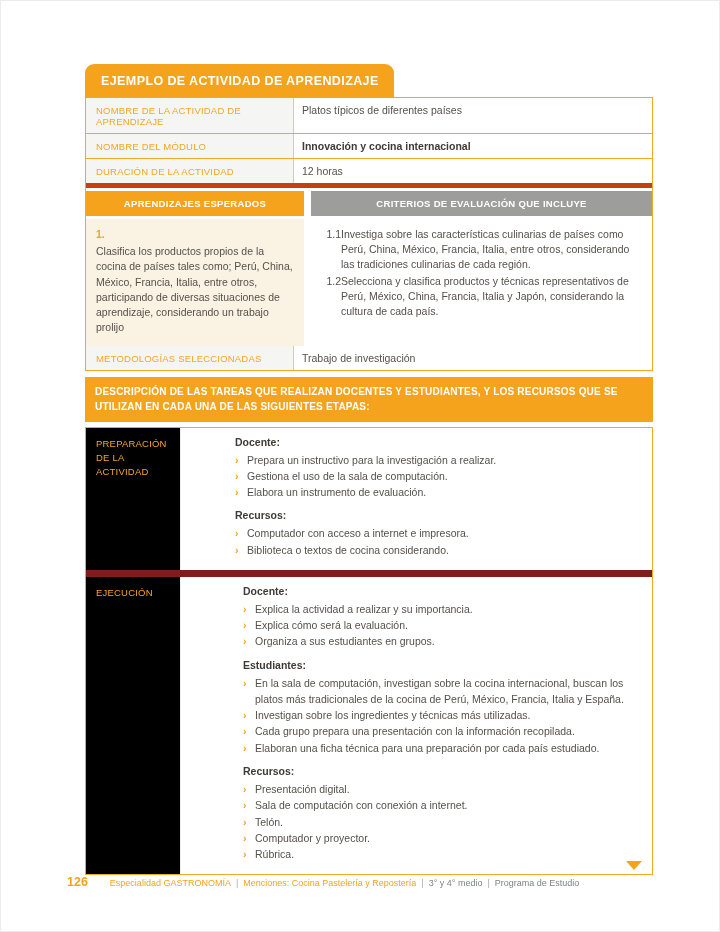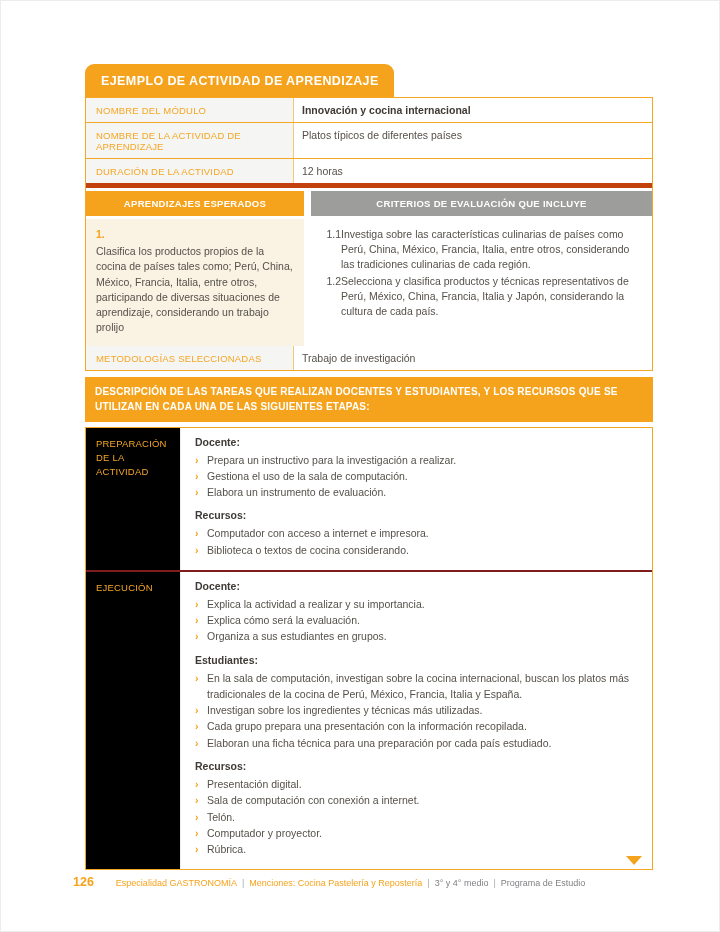--- a/index.html
+++ b/index.html
@@ -40,61 +40,61 @@
   .crit-num{width:24px;min-width:24px;text-align:right;}
   .crit-text{flex:1;}
 
   
   .band{background:#f5a31c;color:#fff;font-weight:bold;font-size:10px;line-height:1.55;
         padding:7px 14px 7px 10px;margin-top:6px;letter-spacing:.2px;}
 
   
   .box2{border:1px solid #f5a623;background:#fff;margin-top:5px;position:relative;}
   .stage{display:flex;align-items:stretch;}
-  .stage + .stage{border-top:2px solid #7f1d1d;}
+  .stage + .stage{border-top:7px solid #7f1d1d;gap:8px;}
   .stage-lbl{width:95px;min-width:95px;background:#000000;color:#f5a623;font-size:9.5px;
              line-height:1.5;letter-spacing:.2px;padding:9px 6px 8px 10px;box-sizing:border-box;
              border-right:1px solid #ecece9;}
   .stage-body{flex:1;background:#fff;padding:8px 16px 12px 14px;font-size:10.5px;}
-  .grp{margin-bottom:9px;}
+  .grp{margin-bottom:9px;margin-left:40px;}
   .grp:last-child{margin-bottom:0;}
   .grp-h{font-weight:bold;color:#3f3a35;margin:0 0 4px 0;}
   .bullet{display:flex;line-height:1.55;}
   .bullet .mark{width:12px;min-width:12px;color:#f5a31c;font-weight:bold;}
   .bullet .txt{flex:1;}
 
   .tri{position:absolute;right:10px;bottom:4px;width:0;height:0;
        border-left:8px solid transparent;border-right:8px solid transparent;
        border-top:9px solid #f5a31c;}
 
   
-  .footer{position:absolute;left:72px;top:874px;width:600px;display:flex;align-items:baseline;
+  .footer{position:absolute;left:66px;top:874px;width:600px;display:flex;align-items:baseline;
           font-size:9px;color:#808285;}
   .pagenum{color:#f5a31c;font-weight:bold;font-size:12.5px;margin-right:22px;}
   .fseg{white-space:nowrap;}
   .fseg.accent{color:#f5a31c;}
   .fsep{color:#a7a9ac;margin:0 5px;}
 </style>
 </head>
 <body>
 
 <div class="page">
   <div class="content">
 
     <div class="tab">EJEMPLO DE ACTIVIDAD DE APRENDIZAJE</div>
 
     <div class="box">
       <div id="info-rows">
           <div class="row">
+            <div class="lbl">NOMBRE DE LA ACTIVIDAD DE APRENDIZAJE</div>
+            <div class="val">Platos típicos de diferentes países</div>
+          </div>
+          <div class="row">
             <div class="lbl">NOMBRE DEL MÓDULO</div>
             <div class="val bold">Innovación y cocina internacional</div>
-          </div>
-          <div class="row">
-            <div class="lbl">NOMBRE DE LA ACTIVIDAD DE APRENDIZAJE</div>
-            <div class="val">Platos típicos de diferentes países</div>
           </div>
           <div class="row">
             <div class="lbl">DURACIÓN DE LA ACTIVIDAD</div>
             <div class="val">12 horas</div>
           </div>
         </div>
 
       <div class="hdr-row">
         <div class="hdr-cell hdr-left">APRENDIZAJES ESPERADOS</div>
         <div class="gutter"></div>

